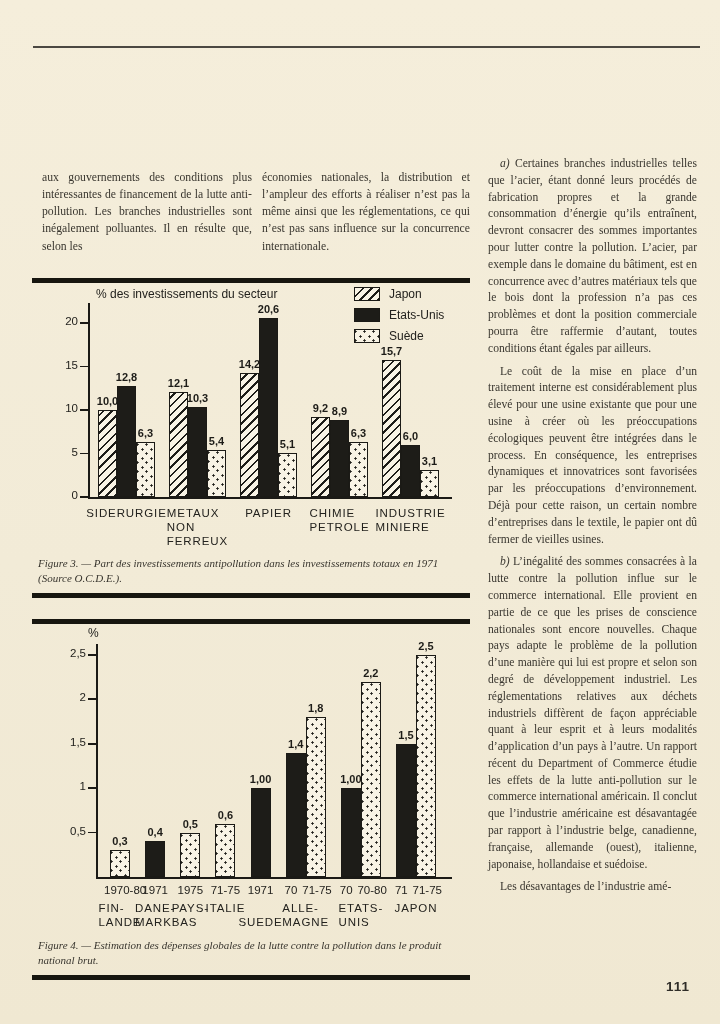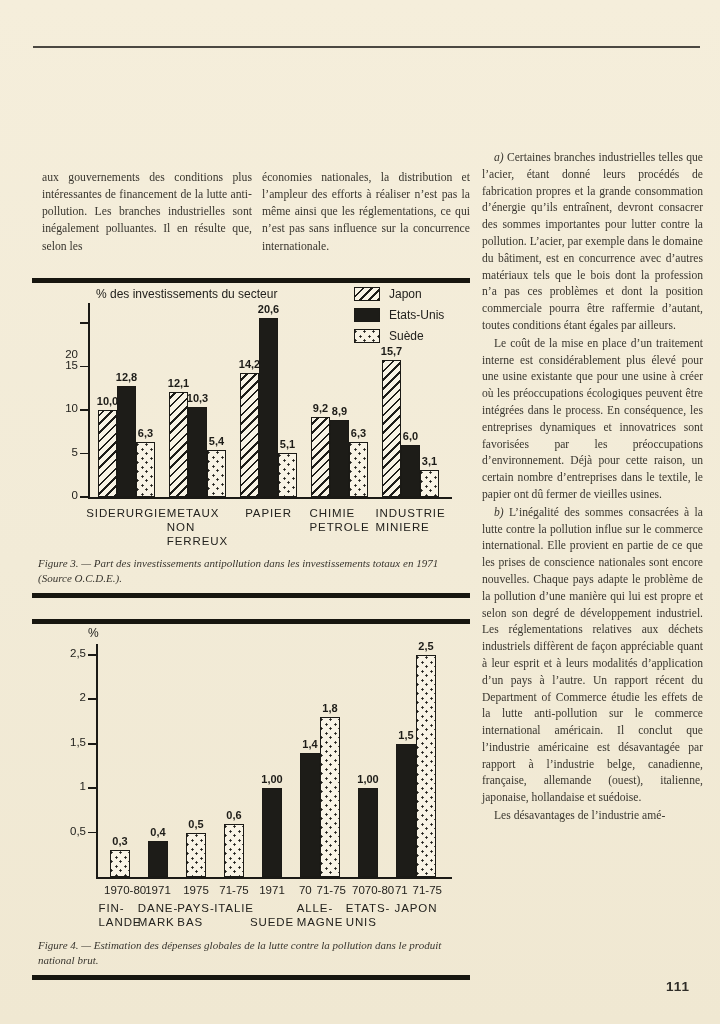--- a/index.html
+++ b/index.html
@@ -23,21 +23,21 @@
     color:#39362f;
   }
   .intro-col.c1{left:42px;}
   .intro-col.c2{left:262px;width:208px;}
 
   
   .right-col{
     position:absolute;left:482px;top:150px;width:221px;
     font-size:11.6px;line-height:16.8px;text-align:justify;color:#39362f;
   }
-  .right-col p{margin:0;text-indent:12px;}
+  .right-col p{margin:6px;text-indent:12px;}
   .right-col p + p{margin-top:1px;}
   .mk{font-style:italic;}
 
   .page-number{
     position:absolute;left:666px;top:979px;
     font:700 13.5px "Liberation Sans",sans-serif;color:#2f2d28;letter-spacing:1px;
   }
 
   
   .fig-block{position:absolute;left:32px;width:438px;}
@@ -111,21 +111,21 @@
         <div class="c-baseline" style="left: 56px; top: 214px; width: 364px;"></div>
         <div class="c-tickmark" style="left: 48px; top: 213px;"></div>
         <div class="c-ticklab" style="left: 12px; top: 206px;">0</div>
         <div class="c-tickmark" style="left: 48px; top: 169.5px;"></div>
         <div class="c-ticklab" style="left: 12px; top: 162.5px;">5</div>
         <div class="c-tickmark" style="left: 48px; top: 126px;"></div>
         <div class="c-ticklab" style="left: 12px; top: 119px;">10</div>
         <div class="c-tickmark" style="left: 48px; top: 82.5px;"></div>
         <div class="c-ticklab" style="left: 12px; top: 75.5px;">15</div>
         <div class="c-tickmark" style="left: 48px; top: 39px;"></div>
-        <div class="c-ticklab" style="left: 12px; top: 32px; margin-top: 33px;">20</div>
+        <div class="c-ticklab" style="left: 12px; top: 32px;">20</div>
         <div class="c-legend" style="left: 322px; top: 4px;">
           <div class="c-legrow">
             <span class="c-swatch pat-hatch"></span>
             <span class="c-leglab">Japon</span>
           </div>
           <div class="c-legrow">
             <span class="c-swatch pat-solid"></span>
             <span class="c-leglab">Etats-Unis</span>
           </div>
           <div class="c-legrow">
@@ -281,20 +281,23 @@
               <span class="c-period">70</span>
               <span class="c-period">71-75</span>
             </div>
             <div class="c-xlab low">ALLE-
 MAGNE</div>
           </div>
           <div class="c-group">
             <div class="c-bar pat-solid" style="width: 20px; height: 89px;">
               <span class="c-val">1,00</span>
             </div>
+            <div class="c-bar pat-dots" style="width: 20px; height: 195px;">
+              <span class="c-val">2,2</span>
+            </div>
             <div class="c-periods">
               <span class="c-period">70</span>
               <span class="c-period">70-80</span>
             </div>
             <div class="c-xlab low">ETATS-
 UNIS</div>
           </div>
           <div class="c-group">
             <div class="c-bar pat-solid" style="width: 20px; height: 133px;">
               <span class="c-val">1,5</span>

